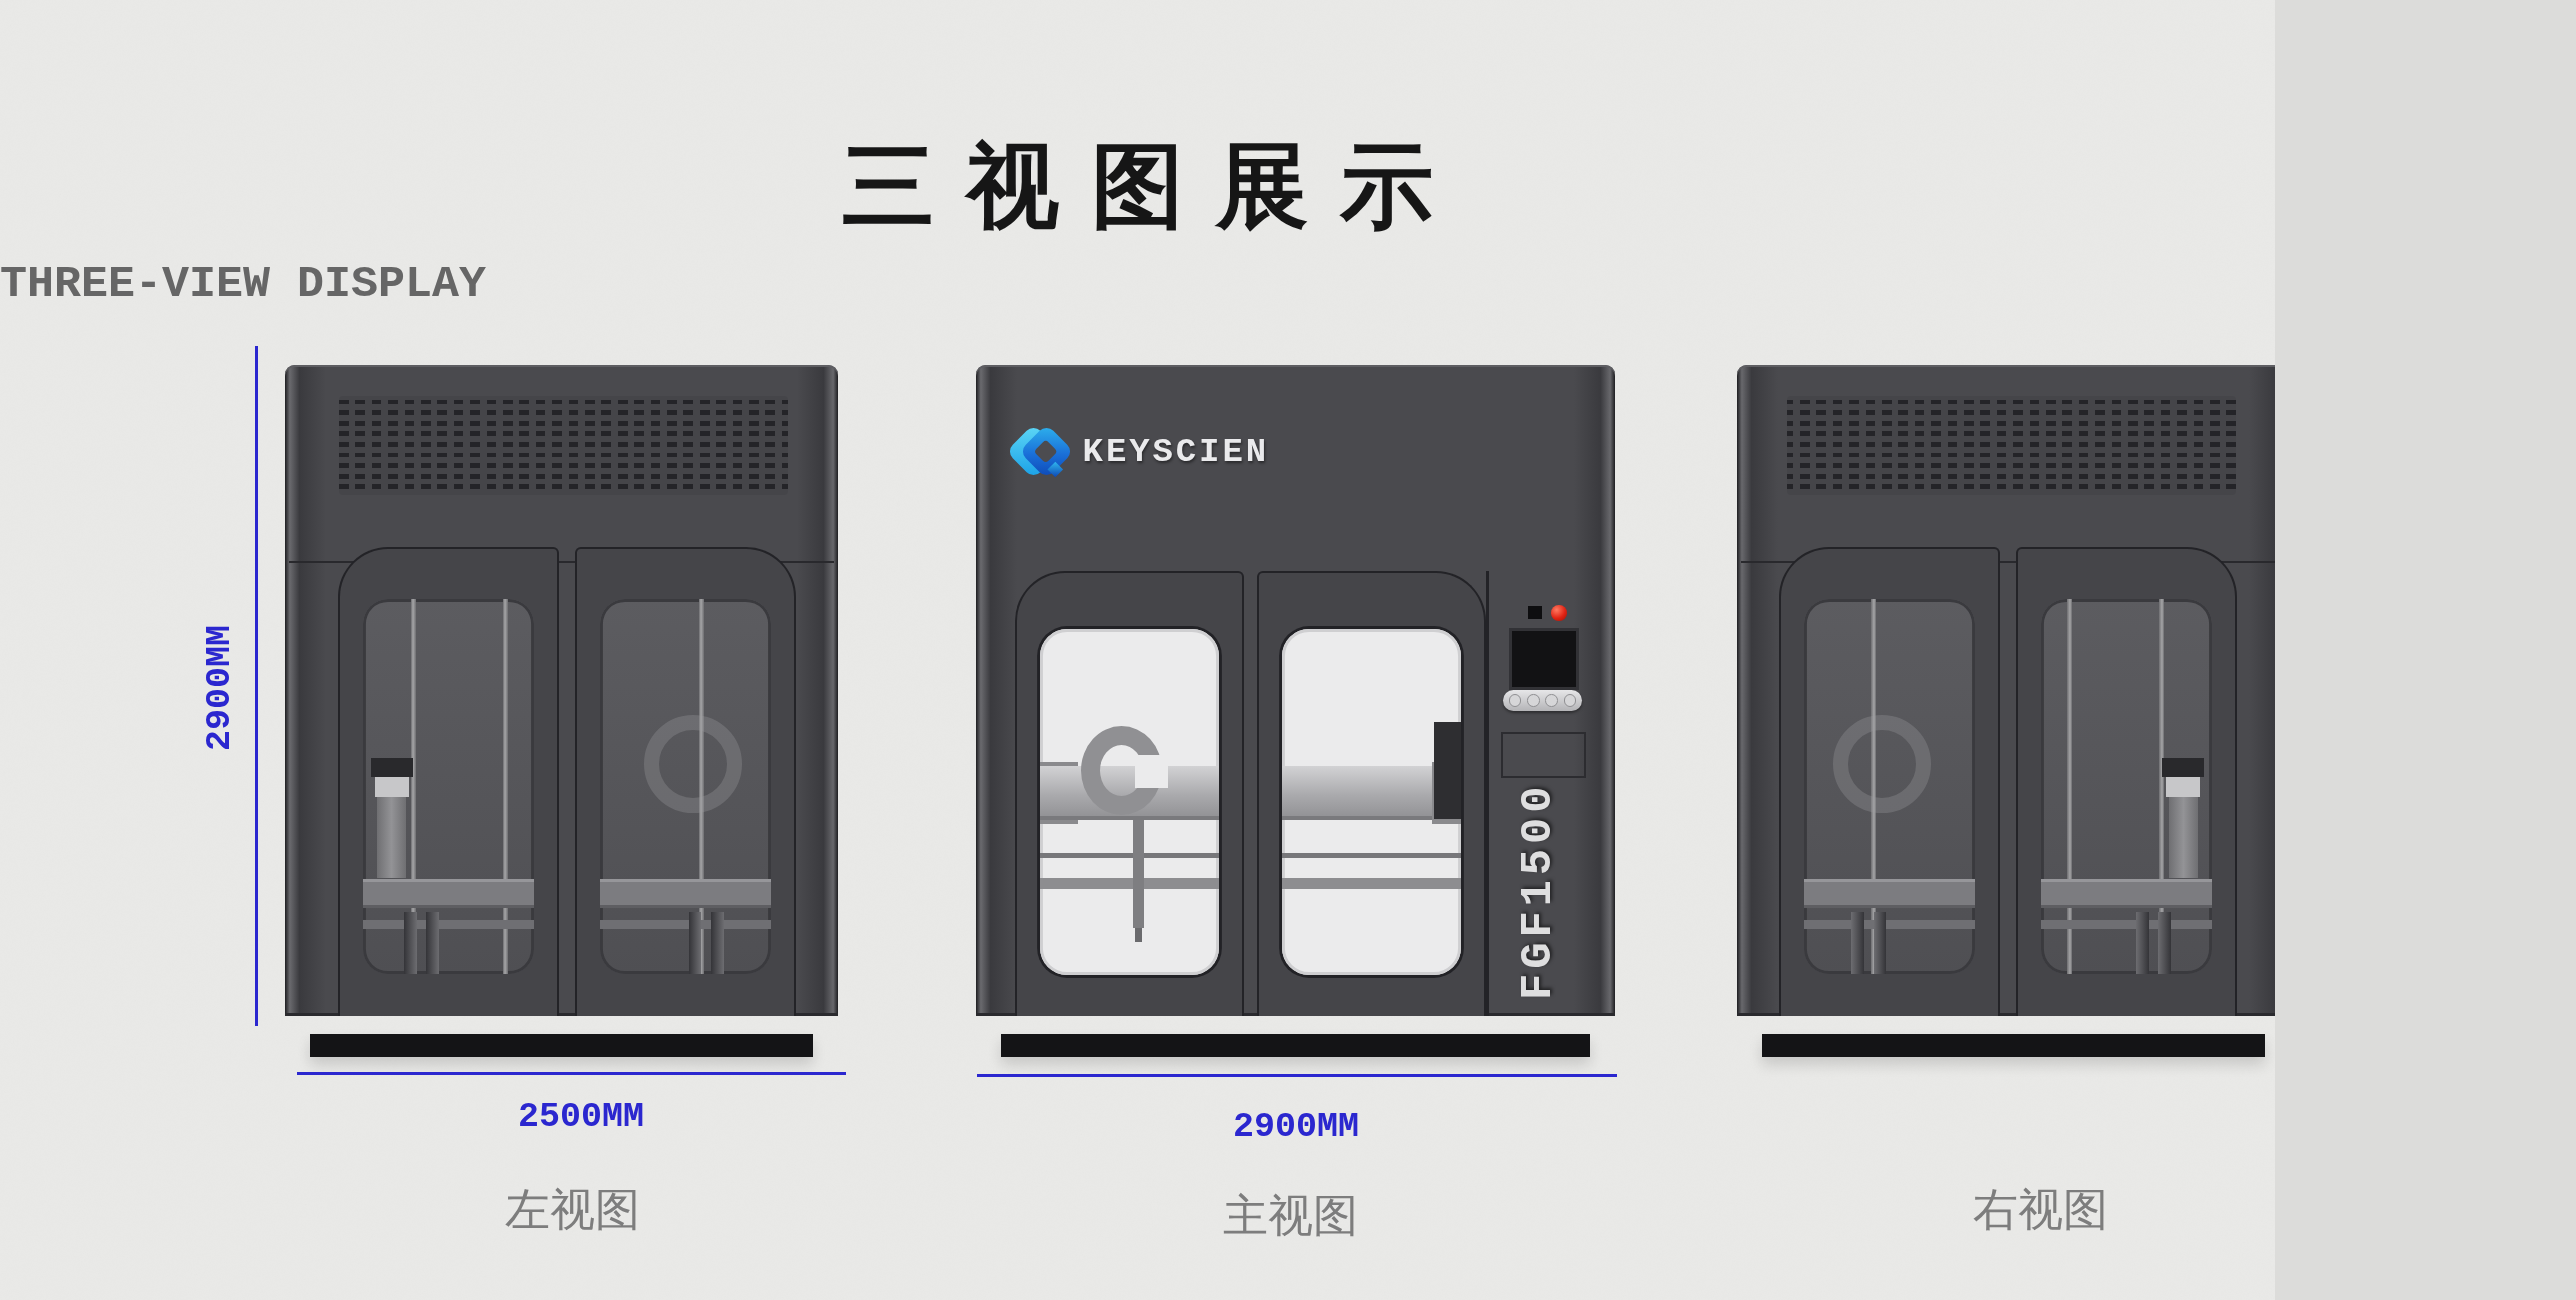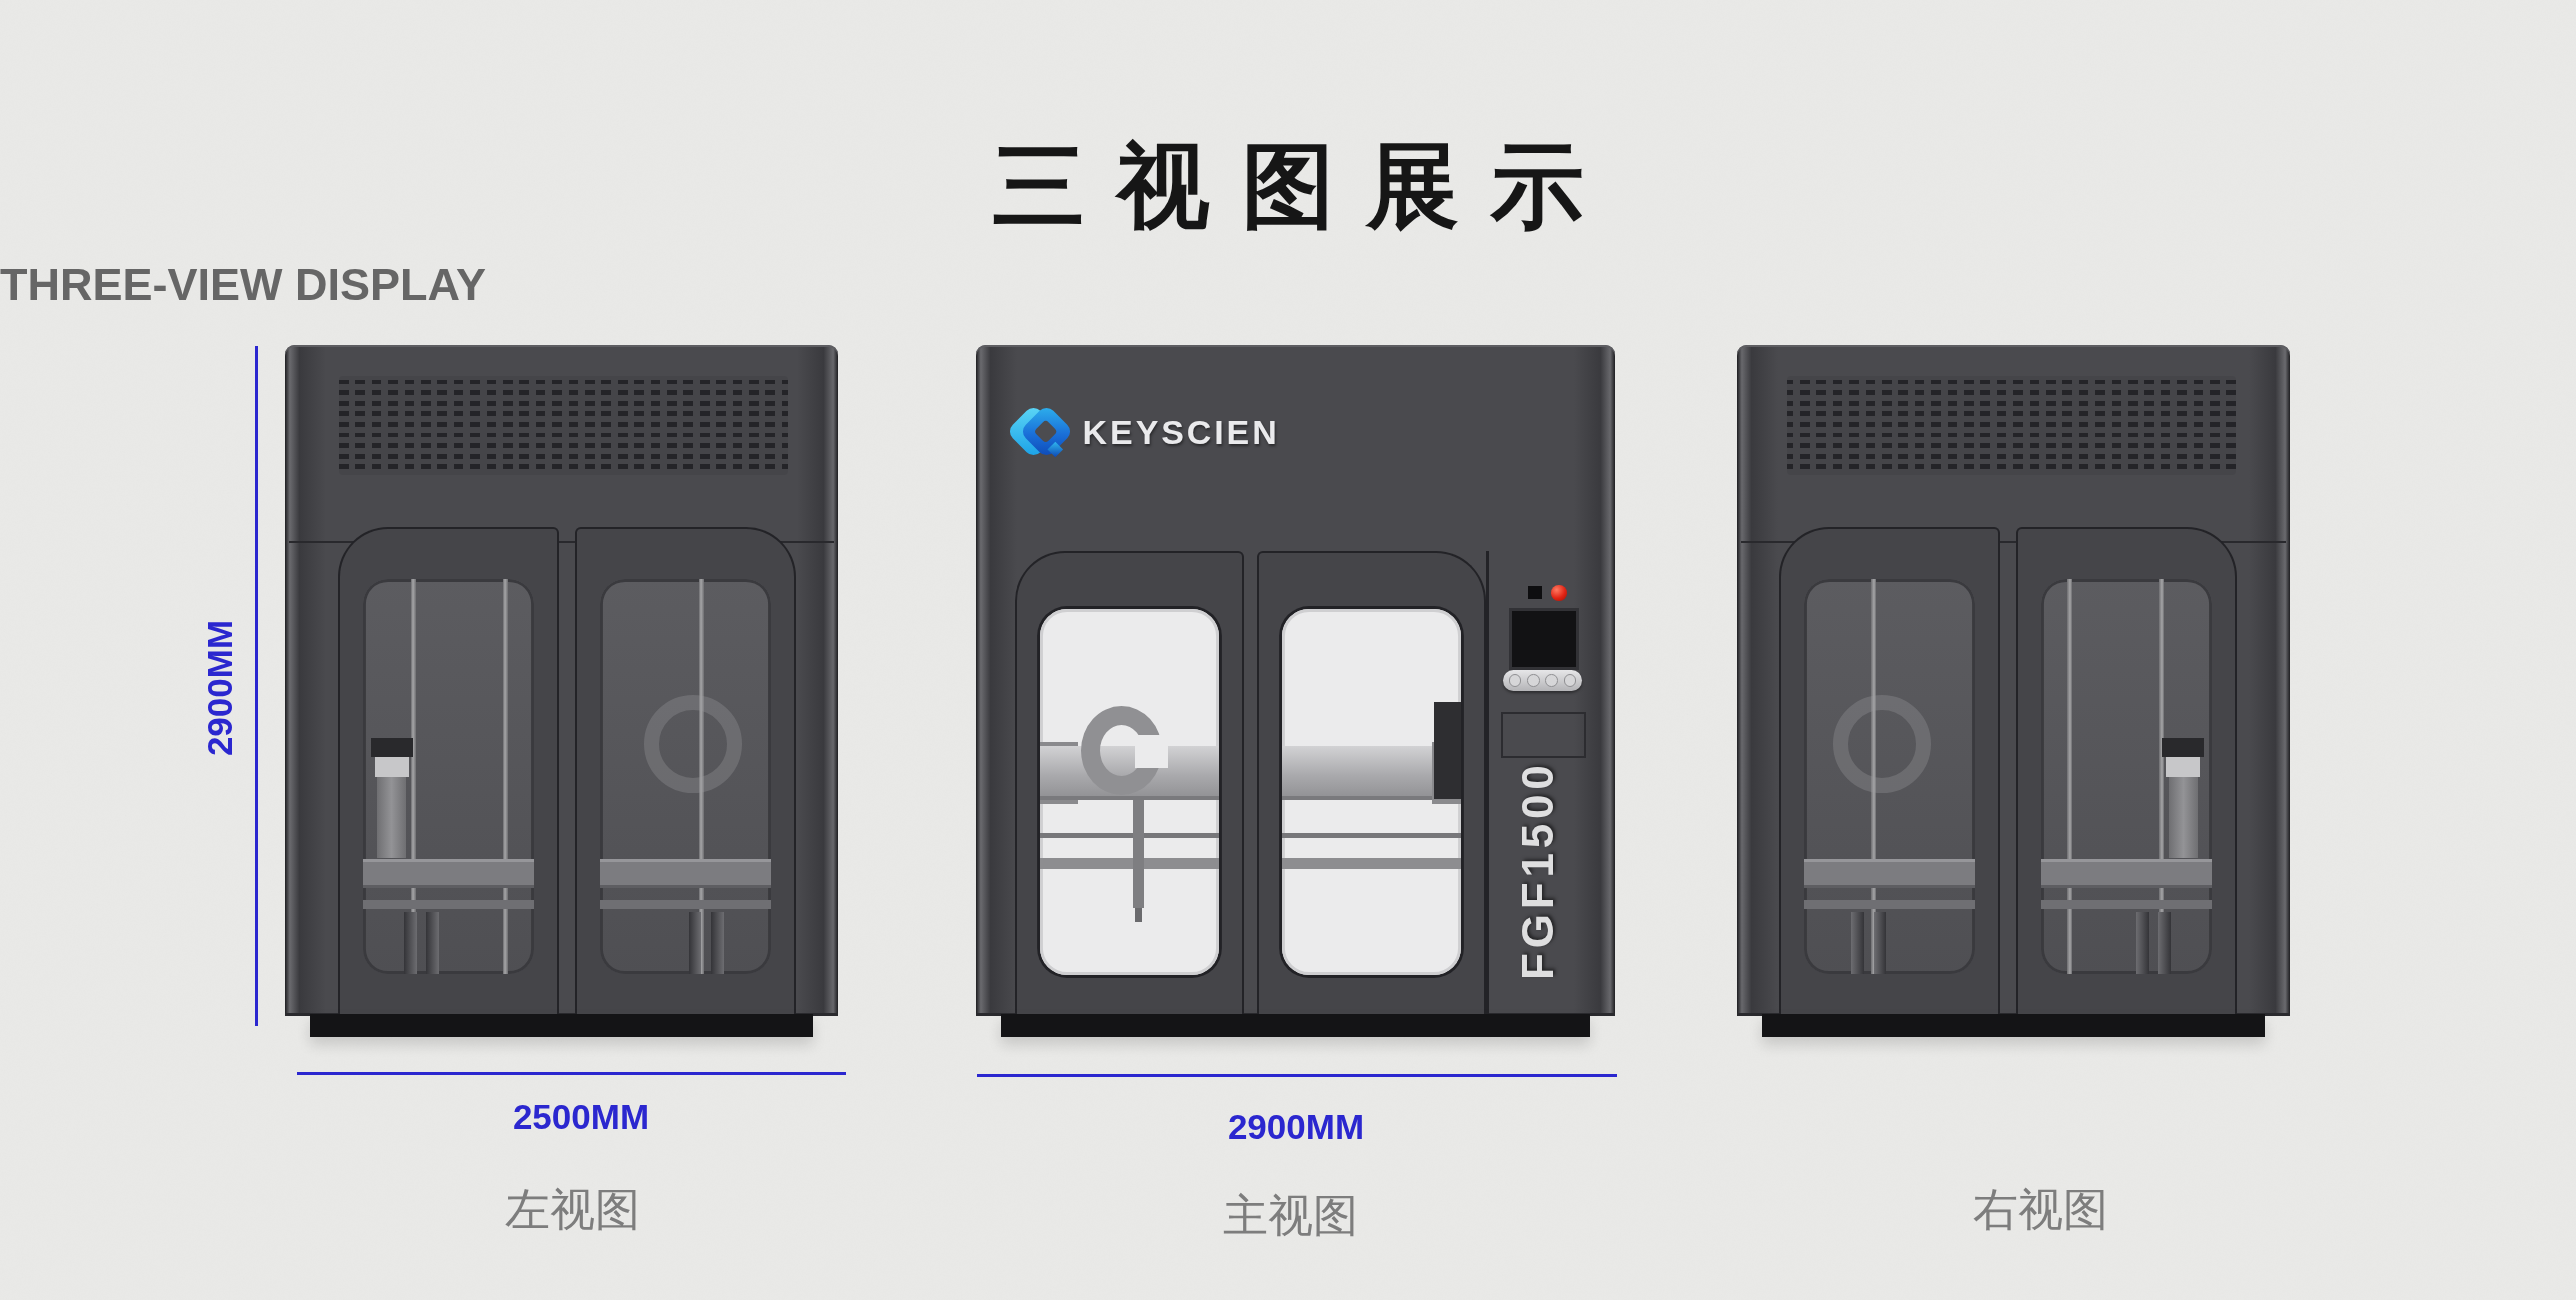--- a/index.html
+++ b/index.html
@@ -1,28 +1,28 @@
 <!DOCTYPE html>
 <html><head>
 <meta charset="utf-8">
 <style>
   html,body{margin:0;padding:0;background:#dcdcda;}
-  .stage{position:relative;width:2576px;height:1300px;background:#e9e9e7;overflow:hidden;
-         font-family:Liberation Sans, sans-serif;}
+  .stage{position:relative;width:2275px;height:1300px;background:#e9e9e7;overflow:hidden;
+         font-family:Liberation Mono, monospace;}
   .noise{position:absolute;inset:0;width:100%;height:100%;opacity:.55;pointer-events:none;}
 
   
   .title{position:absolute;left:0;top:124px;width:100%;text-align:center;
          font-size:93px;font-weight:900;color:#161616;letter-spacing:.34em;text-indent:.34em;}
   .subtitle{position:absolute;left:0;top:259px;width:100%;text-align:left;
             font-size:45px;font-weight:700;color:#666;letter-spacing:0;}
 
   
   .machine{position:absolute;top:345px;height:671px;}
-  .m-inner{position:absolute;inset:0;}
+  .m-inner{position:absolute;inset:0;margin-top:20px;}
   .machine .body{position:absolute;inset:0;border-radius:9.7px 9.7px 0 0;
       background:linear-gradient(90deg,#1e1e21 0px,#6a6a6e 4.8px,#3a3a3e 14.5px,#4a4a4e 41px,
                  #4a4a4e calc(100% - 41px),#3a3a3e calc(100% - 14.5px),#68686c calc(100% - 4.8px),#1e1e21 100%);
       box-shadow:inset 0 1.9px 0 #5e5e62, inset 0 -2.9px 0 #2a2a2e;}
   .plinth{position:absolute;top:669px;left:25px;right:25px;height:23px;background:#141416;
           box-shadow:0 7.7px 13.5px rgba(0,0,0,.14);}
   
   .side-top{position:absolute;left:3.9px;right:3.9px;top:0;height:196px;border-bottom:2.9px solid #29292d;}
   .grille{position:absolute;left:50px;right:46px;top:31px;height:99px;border-radius:3.9px;
       background-image:

